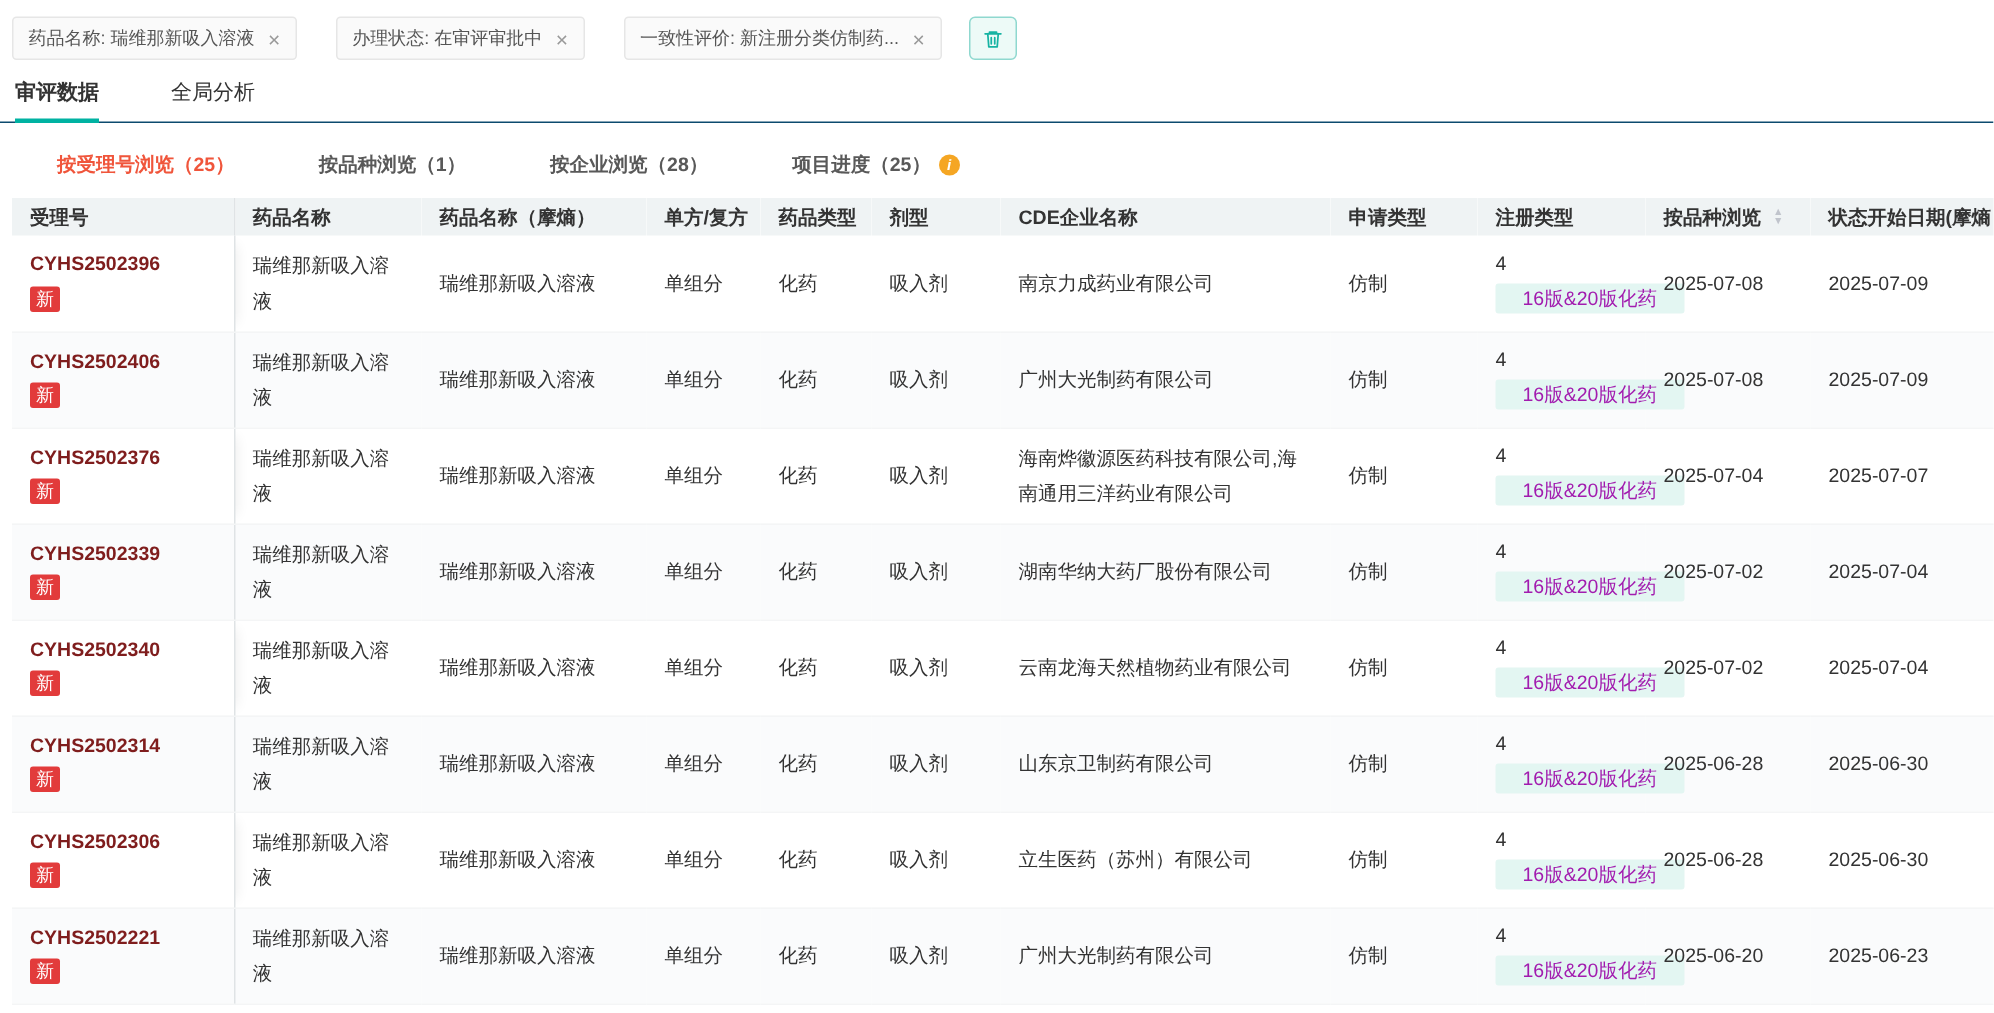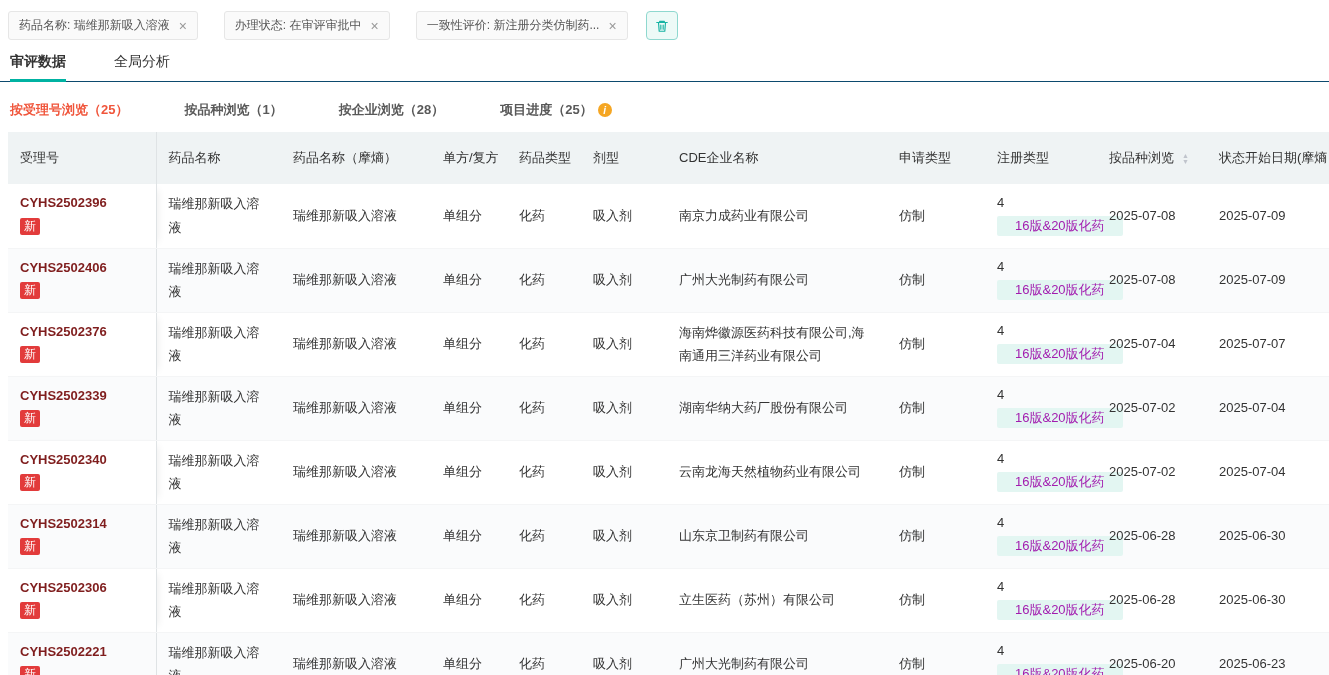--- a/index.html
+++ b/index.html
@@ -24,34 +24,34 @@
     display:inline-flex; align-items:center; justify-content:center; cursor:pointer;
   }
 
   
   .tabs { display:flex; gap:48px; padding:0 10px; border-bottom:1px solid #0c4a6e; }
   .tab { font-size:14px; color:#333; padding:5px 0 10px; cursor:pointer; position:relative; }
   .tab.active { font-weight:bold; }
   .tab.active::after { content:""; position:absolute; left:0; right:0; bottom:-1px; height:3px; background:#00b2a2; }
 
   
-  .browse-tabs { display:flex; gap:56px; align-items:flex-start; padding:19px 10px 13px; }
+  .browse-tabs { display:flex; gap:56px; align-items:flex-start; padding:19px 10px 13px;margin-left:28px; }
   .browse-tab { font-size:13px; font-weight:bold; color:#595959; cursor:pointer; display:inline-flex; align-items:center; gap:5px; white-space:nowrap; }
   .browse-tab.active { color:#f0553b; }
   .info-icon {
     width:14px; height:14px; border-radius:50%; background:#f5a623; color:#fff;
     font-size:10px; font-style:italic; font-weight:bold;
     display:inline-flex; align-items:center; justify-content:center;
   }
 
   
   .table-wrap { margin-left:8px; }
   table { border-collapse:collapse; table-layout:fixed; width:1339px; }
   th, td { text-align:left; padding:0 12px; font-size:13px; vertical-align:middle; word-break:break-all; }
-  thead th { background:#eff3f4; height:52px; font-weight:normal; color:#333; white-space:nowrap; overflow:hidden;margin-top:32px; }
+  thead th { background:#eff3f4; height:25px; font-weight:bold; color:#333; white-space:nowrap; overflow:hidden;margin-top:32px; }
   tbody td { height:64px; border-bottom:1px solid #f4f5f6; line-height:1.8; }
   tbody tr:nth-child(even) td { background:#fafbfc; }
   .col-first { border-right:1px solid #dfe3e5; box-shadow:8px 0 8px -6px rgba(0,0,0,.07); }
   .acc-no { color:#7f1d1d; font-weight:bold; font-size:13px; cursor:pointer; line-height:1.4; }
   .new-badge { display:inline-block; margin-top:5px; background:#e23b3b; color:#fff; font-size:12px; line-height:1.3; padding:1px 4px; border-radius:2px; }
   .reg-num { line-height:1.3; }
   .reg-badge { display:inline-block; margin-top:4px; background:#e3f6f2; color:#a21caf; font-size:13px; line-height:1.4; padding:1px 18px; border-radius:2px; white-space:nowrap; }
   .sort-icon { display:inline-flex; flex-direction:column; margin-left:8px; color:#c0c4cc; font-size:7px; line-height:6px; vertical-align:middle; cursor:pointer; }
 </style>
 </head>

